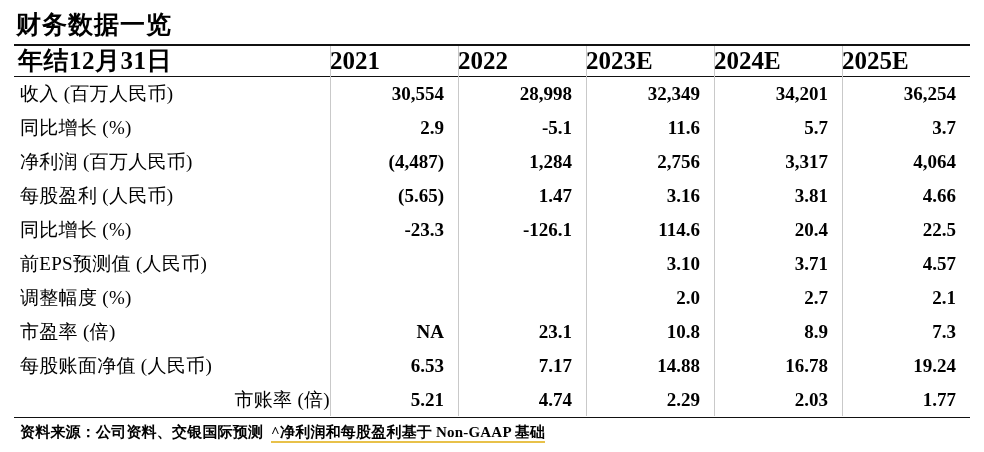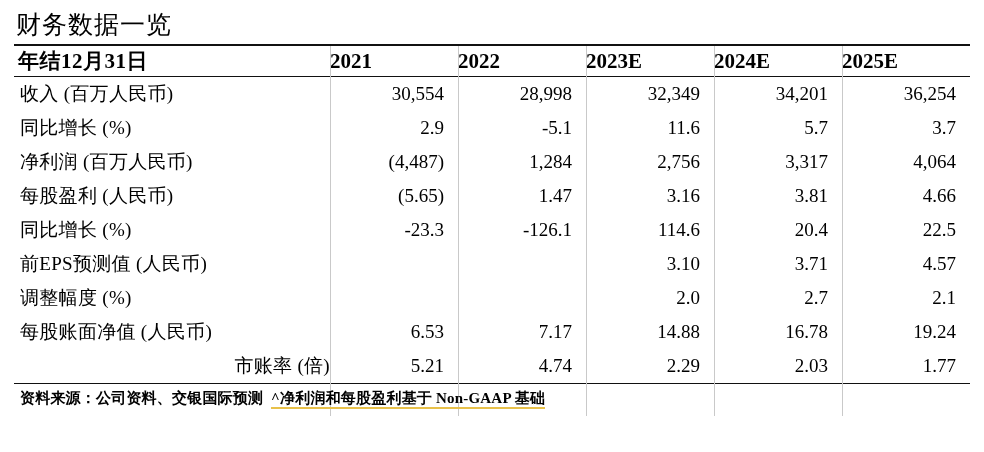--- a/index.html
+++ b/index.html
@@ -16,21 +16,21 @@
   }
   .page {
     position: relative;
     width: 984px;
     height: 452px;
     box-sizing: border-box;
     padding: 10px 14px 0 14px;
   }
   .title {
     font-size: 25px;
-    font-weight: normal;
+    font-weight: bold;
     letter-spacing: 1px;
     line-height: 30px;
     padding-left: 2px;
     color: #000;
   }
   .rule-top {
     border-top: 2.5px solid #111;
     margin-top: 4px;
   }
   table.fin {
@@ -40,21 +40,21 @@
     font-size: 19px;
   }
   table.fin th, table.fin td {
     padding: 0;
     vertical-align: middle;
   }
   .col-label { width: 316px; }
   .col-num   { width: 128px; }
   thead th {
     font-weight: bold;
-    font-size: 21px;
+    font-size: 25px;
     height: 30px;
     line-height: 30px;
     border-bottom: 1.5px solid #111;
   }
   thead th.label-head {
     text-align: left;
     padding-left: 4px;
     letter-spacing: 0.5px;
   }
   thead th.num-head {
@@ -68,20 +68,21 @@
   }
   tbody td.label {
     text-align: left;
     padding-left: 6px;
     letter-spacing: 0.3px;
   }
   tbody td.num {
     text-align: right;
     padding-right: 14px;
     font-family: "Liberation Serif", "DejaVu Serif", serif;
+    font-weight: bold;
   }
   tbody tr.last td {
     border-bottom: 1.5px solid #111;
     text-align: right;
   }
   .vline {
     position: absolute;
     top: 46px;
     bottom: 36px;
     width: 0;
@@ -189,20 +190,28 @@
       </tr>
       <tr>
         <td class="label">调整幅度 (%)</td>
         <td class="num"></td>
         <td class="num"></td>
         <td class="num">2.0</td>
         <td class="num">2.7</td>
         <td class="num">2.1</td>
       </tr>
       <tr>
+        <td class="label">市盈率 (倍)</td>
+        <td class="num">NA</td>
+        <td class="num">23.1</td>
+        <td class="num">10.8</td>
+        <td class="num">8.9</td>
+        <td class="num">7.3</td>
+      </tr>
+      <tr>
         <td class="label">每股账面净值 (人民币)</td>
         <td class="num">6.53</td>
         <td class="num">7.17</td>
         <td class="num">14.88</td>
         <td class="num">16.78</td>
         <td class="num">19.24</td>
       </tr>
       <tr class="last">
         <td class="label">市账率 (倍)</td>
         <td class="num">5.21</td>

